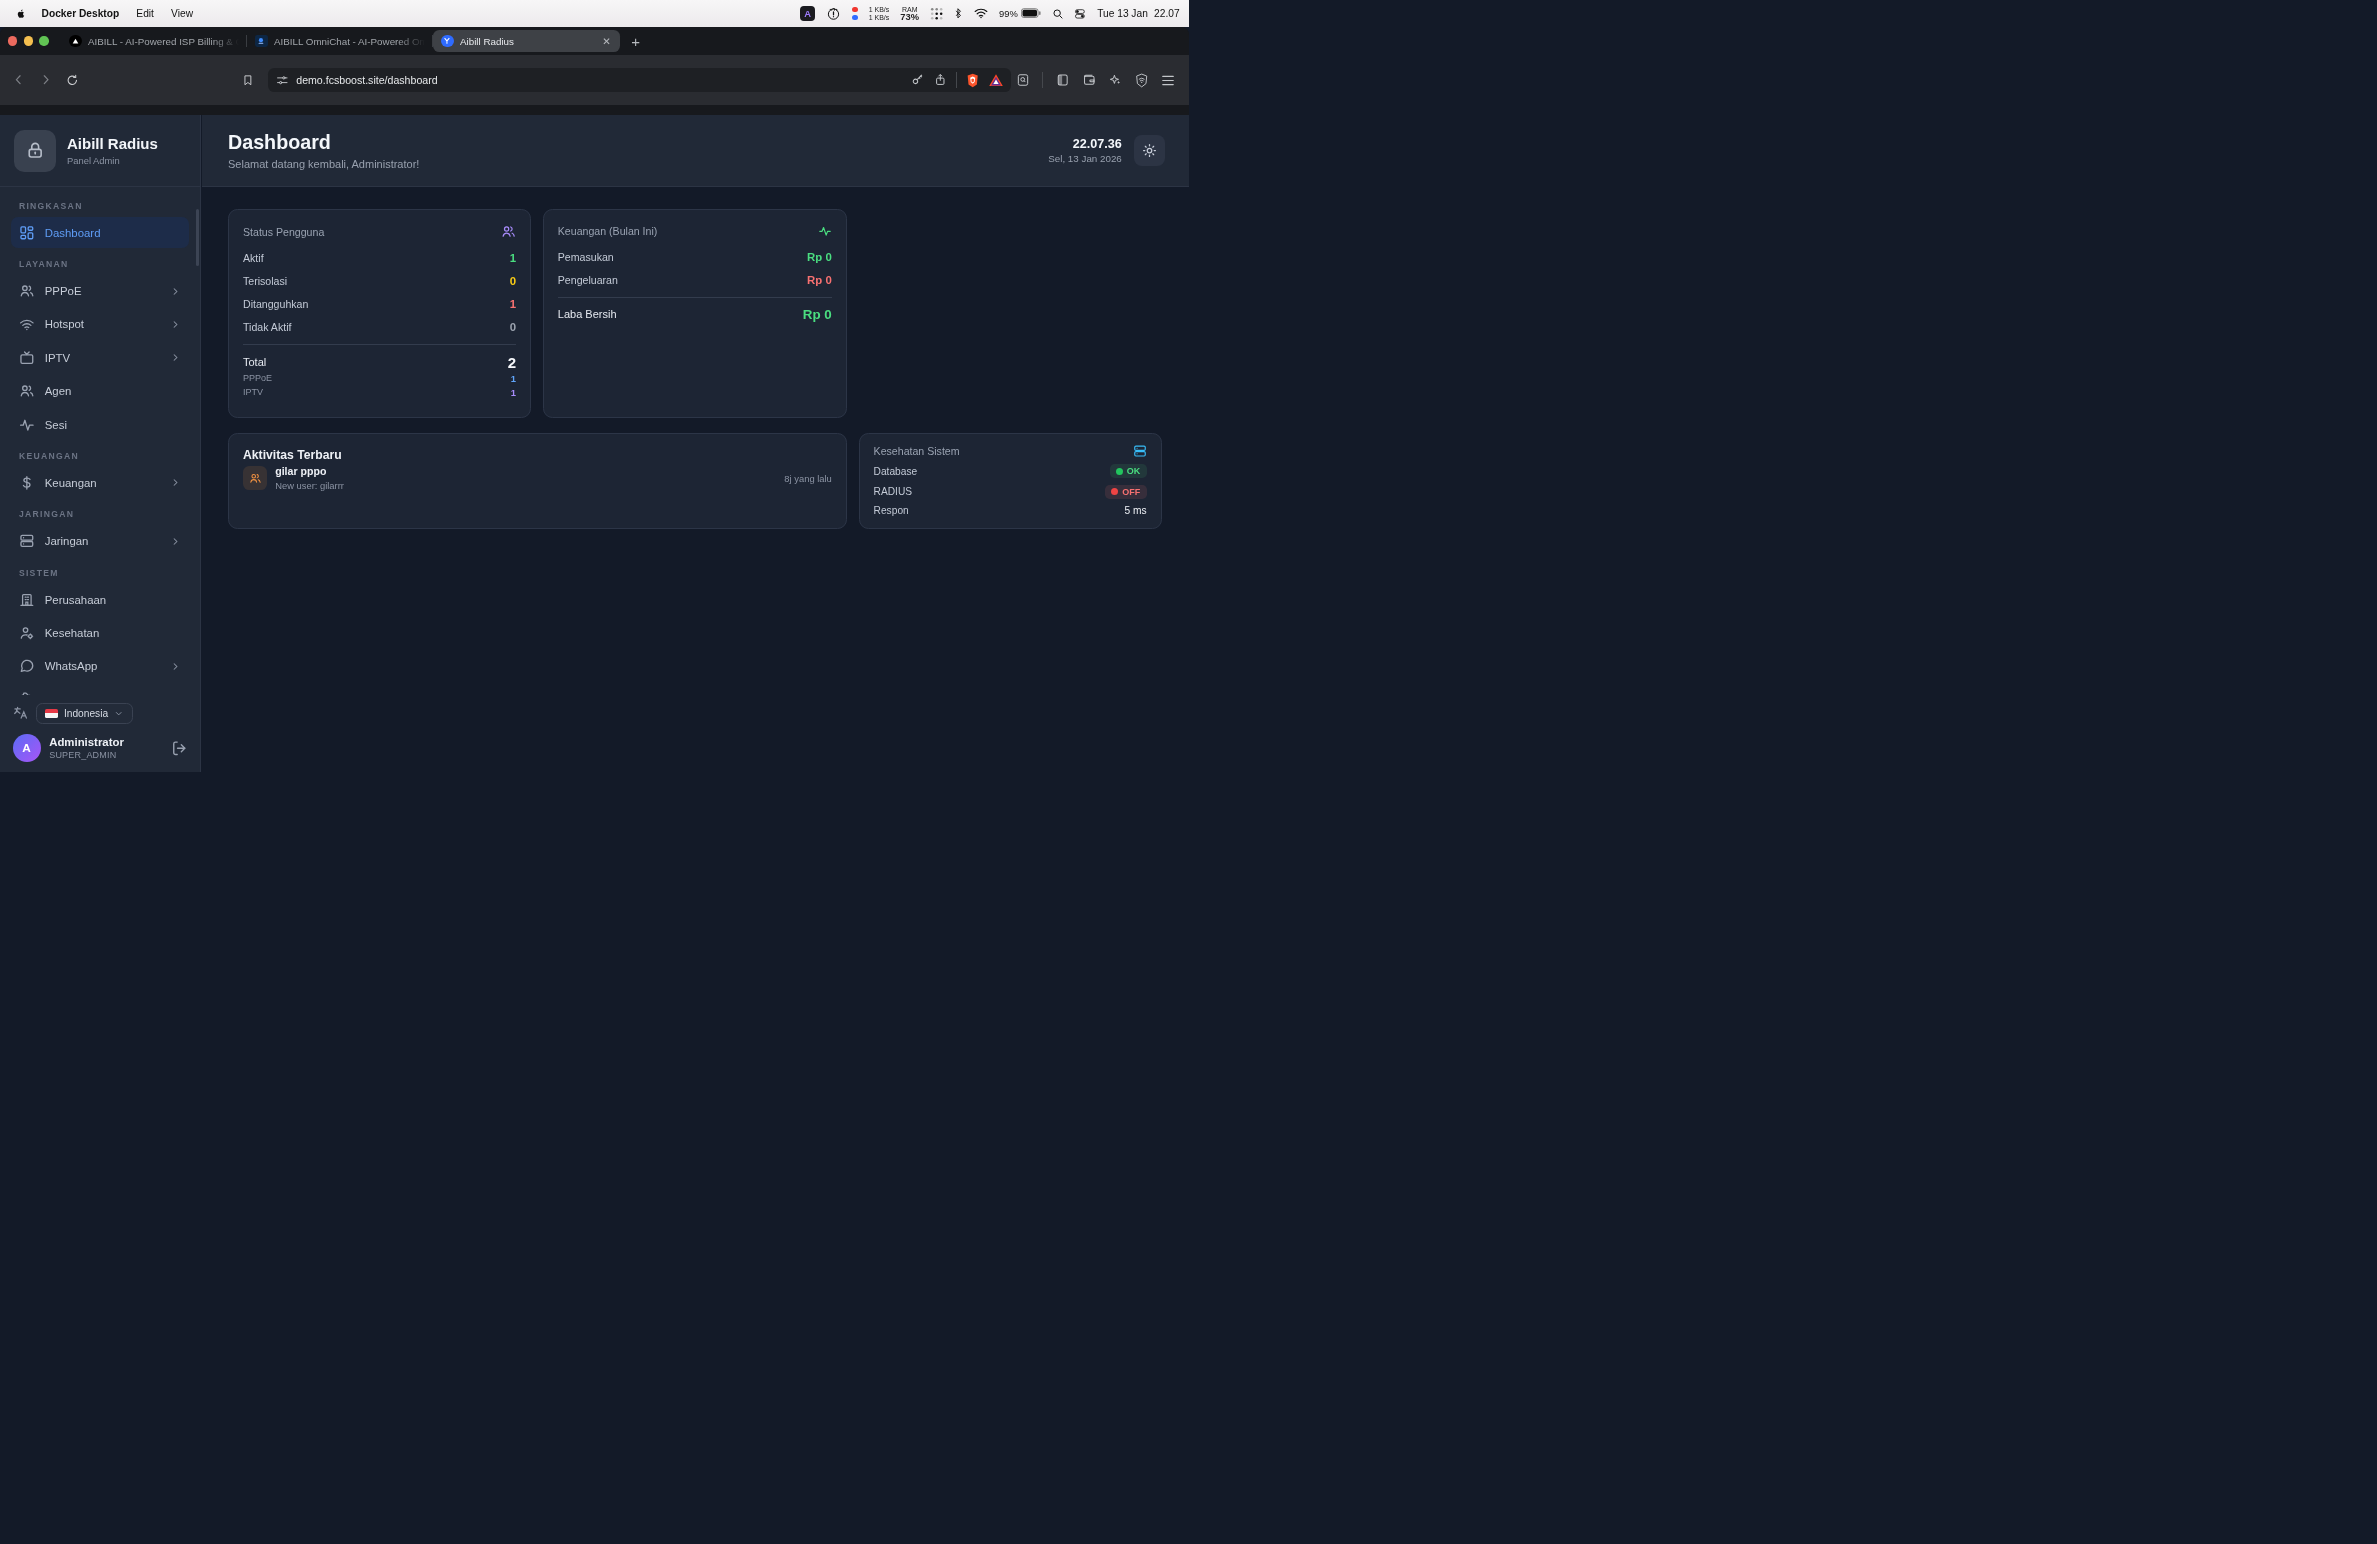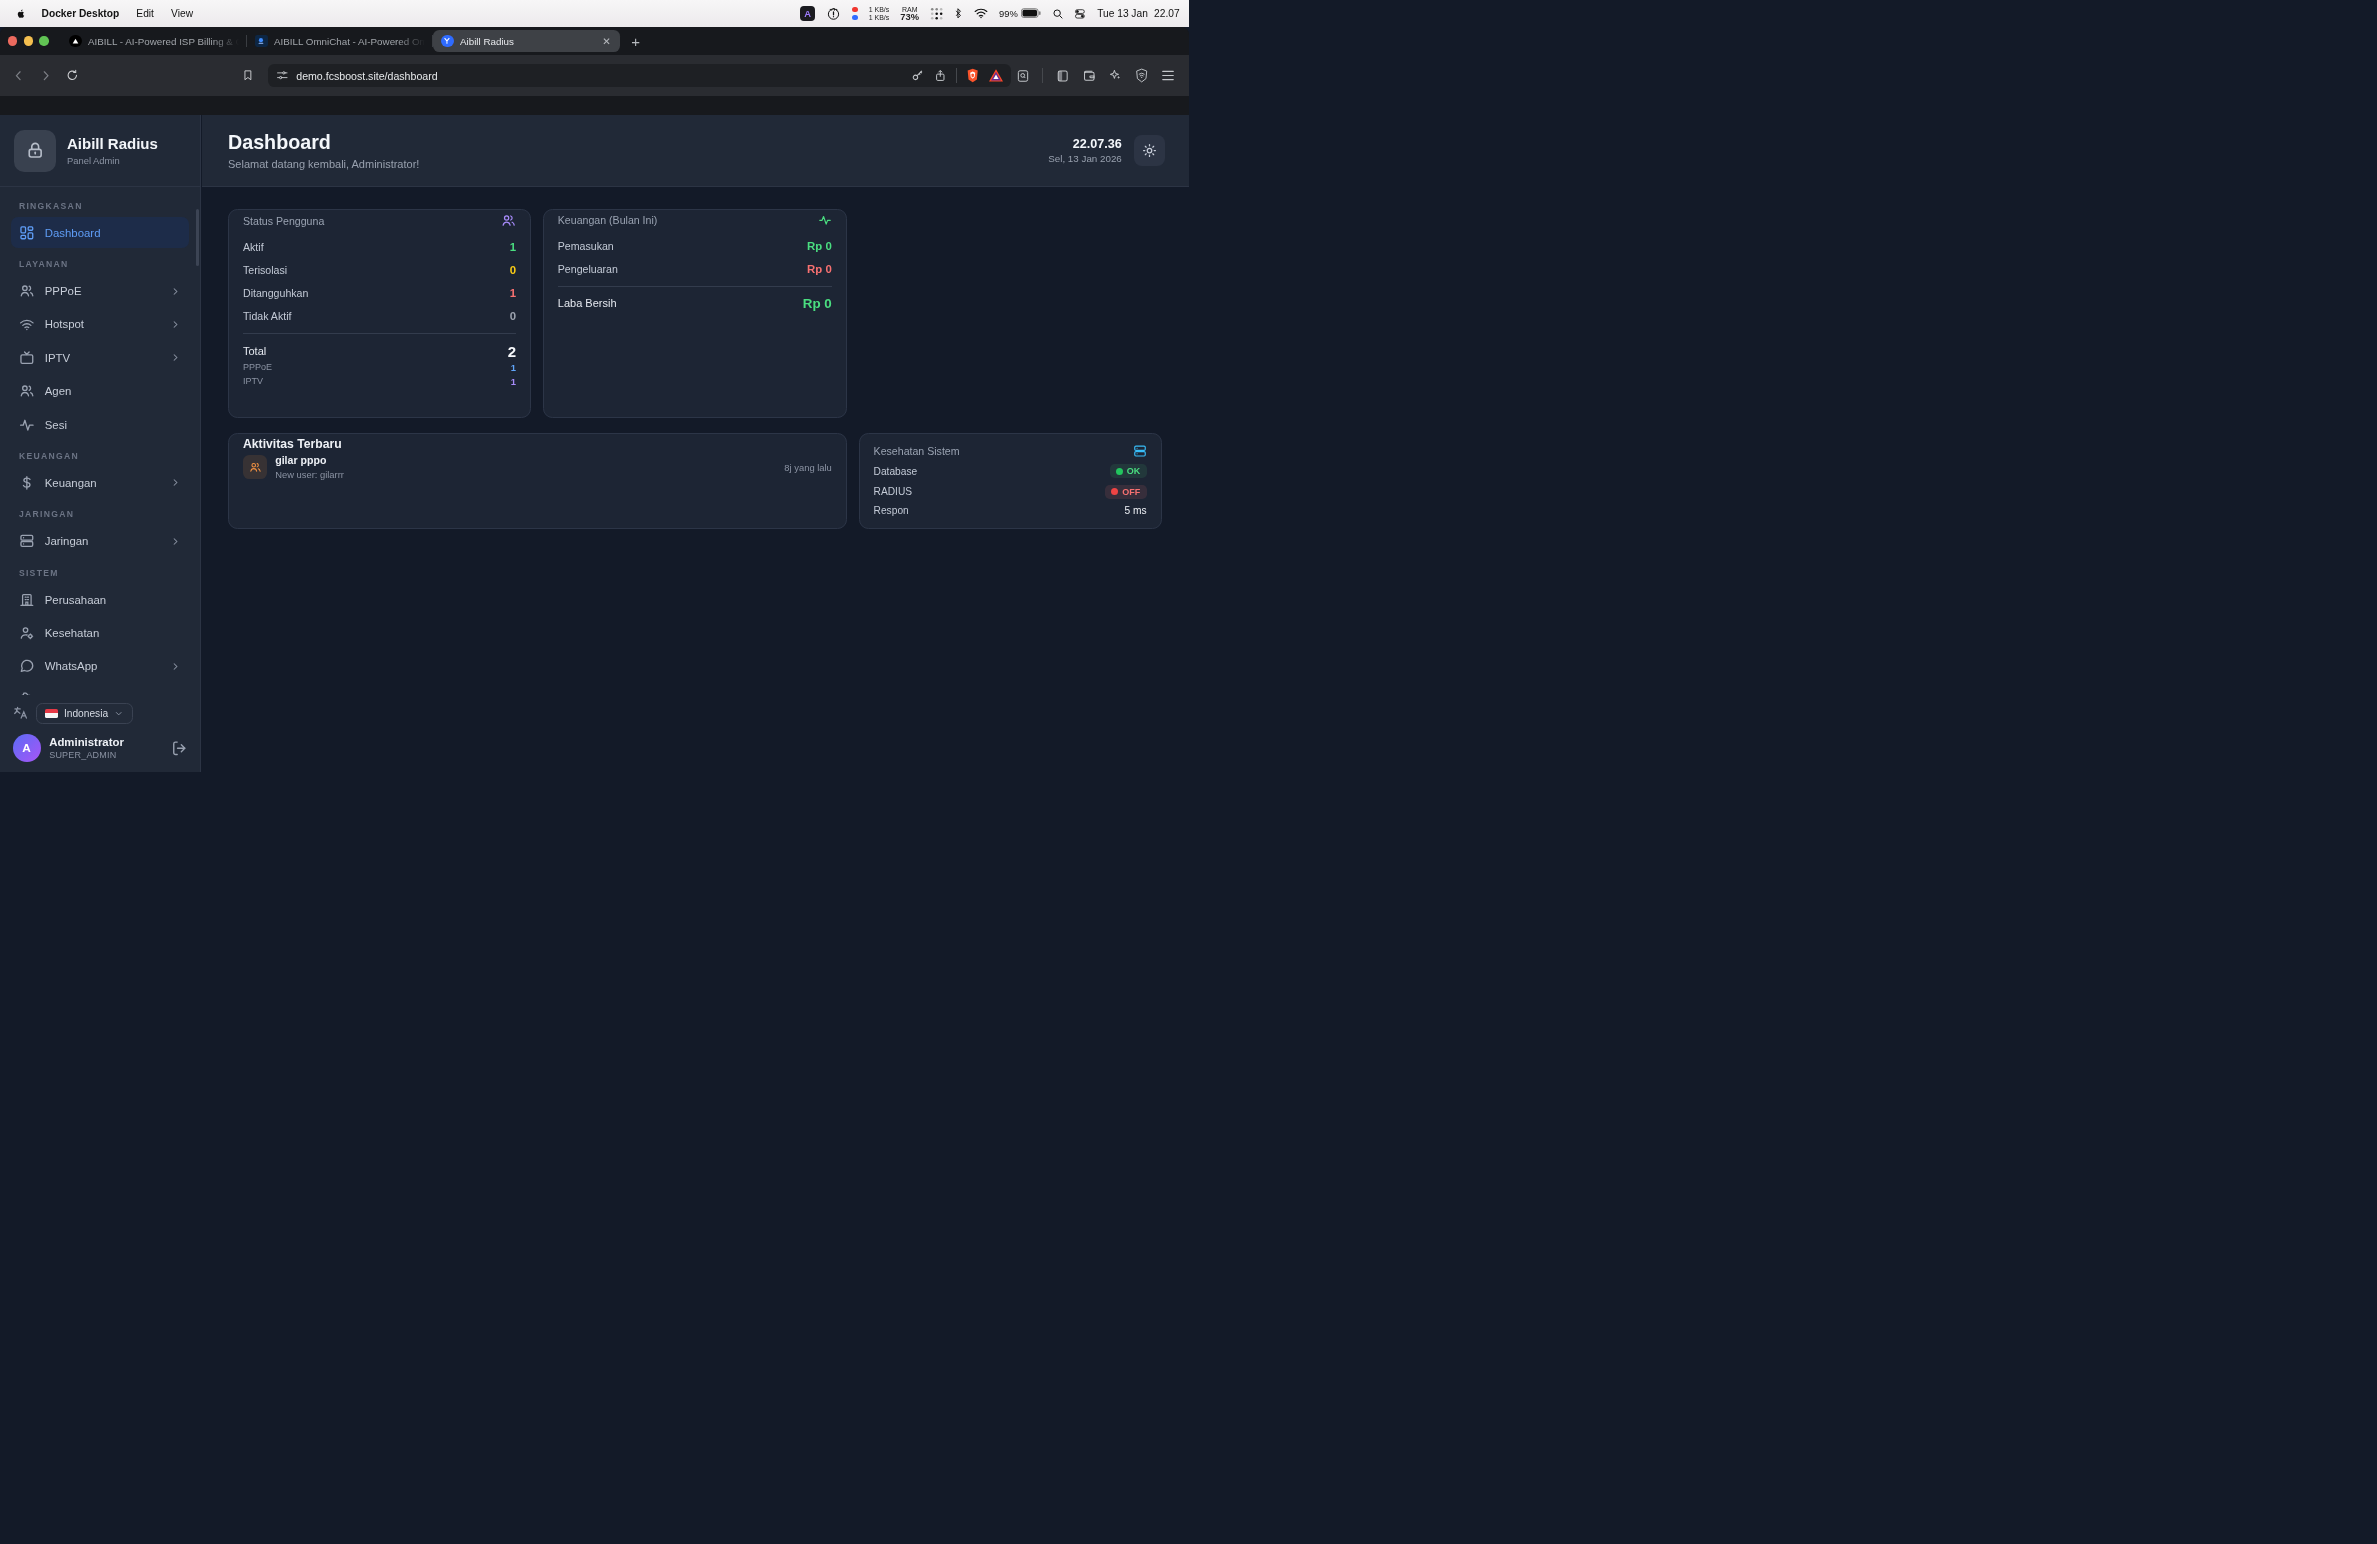--- a/index.html
+++ b/index.html
@@ -37,21 +37,21 @@
     -webkit-mask-image:linear-gradient(90deg,#000 82%,transparent); mask-image:linear-gradient(90deg,#000 82%,transparent); }
   .tab .sep { position:absolute; right:0; top:4.7px; height:12.6px; width:0.8px; background:#3a3d42; }
   .tab.active { background:#3e4146; border-radius:6.3px; color:#e8eaed; width:187px; }
   .favicon { width:12.6px; height:12.6px; flex:0 0 12.6px; border-radius:50%; display:flex; align-items:center; justify-content:center; }
   .fav1 { background:#000; }
   .fav2 { background:#0d2644; border-radius:2.4px; }
   .fav3 { background:#2f6bff; color:#fff; font-size:7.9px; font-weight:bold; }
   .tab-close { color:#b6b9be; font-size:10.2px; padding:0 1.6px; }
   .newtab { color:#b6b9be; font-size:15px; margin-left:11px; font-weight:300; }
 
-  .toolbar { height:41px; display:flex; align-items:center; background:#2a2c31; padding:0 7.9px; gap:4.7px; }
+  .toolbar { height:50px; display:flex; align-items:center; background:#2a2c31; padding:0 7.9px; gap:4.7px; }
   .navbtn { width:22px; height:22px; display:flex; align-items:center; justify-content:center; color:#7c7f85; }
   .navbtn.lit { color:#c9cbce; }
   .bookmarkbtn { color:#c9cbce; margin-left:149px; }
   .urlbox { margin-left:4.7px; width:747px; height:23.6px; background:#1e2024; border-radius:6.3px;
     display:flex; align-items:center; padding:0 7.9px; gap:7.9px; }
   .urlbox .url { color:#e6e8ea; font-size:10.6px; flex:1; }
   .urlbox .right-icons { display:flex; align-items:center; gap:9.4px; }
   .toolbar-right { margin-left:auto; display:flex; align-items:center; gap:12.6px; color:#c3c6ca; padding-right:6.3px; }
   .tb-sep { width:0.8px; height:15.7px; background:#45484d; }
 
@@ -101,21 +101,21 @@
   .page-sub { color:#98a0ae; font-size:11px; margin-top:3.9px; }
   .header-right { margin-left:auto; display:flex; align-items:center; gap:12.6px; }
   .clockbox { text-align:right; }
   .clock-time { color:#f4f7fb; font-size:12.6px; font-weight:bold;text-align:right; }
   .clock-date { color:#98a0ae; font-size:9.8px; margin-top:2.4px; }
   .theme-btn { width:31px; height:31px; border-radius:7.9px; background:#2c3444; color:#c7cdd8;
     display:flex; align-items:center; justify-content:center; }
 
   .content { position:absolute; top:72px; left:202px; right:0; bottom:0; padding:22px 26px 0 26px; }
   .cards-grid { display:grid; grid-template-columns:303px 304px 303px; gap:15px 11.8px; }
-  .card { background:#1d2534; border:0.8px solid #2c3547; border-radius:9.4px; padding:3px 14px; }
+  .card { background:#1d2534; border:0.8px solid #2c3547; border-radius:9.4px; padding:14px 14px; }
   .card.h266 { height:209px; }
   .card.h130 { height:96px; }
   .card.span2 { grid-column:1 / span 2; }
   .card-head { display:flex; align-items:center; justify-content:space-between; margin-bottom:7.9px; }
   .card-title { color:#9aa3b2; font-size:10.6px; }
   .card-title.big { color:#eef1f6; font-size:12.2px; font-weight:bold; }
   .stat-row { display:flex; align-items:center; justify-content:space-between; padding:5.5px 0; }
   .stat-label { color:#c3cad6; font-size:10.6px; }
   .stat-val { font-size:11.4px; font-weight:bold; }
   .c-green{color:#4ade80}.c-yellow{color:#facc15}.c-red{color:#f87171}.c-gray{color:#9ca3af}

